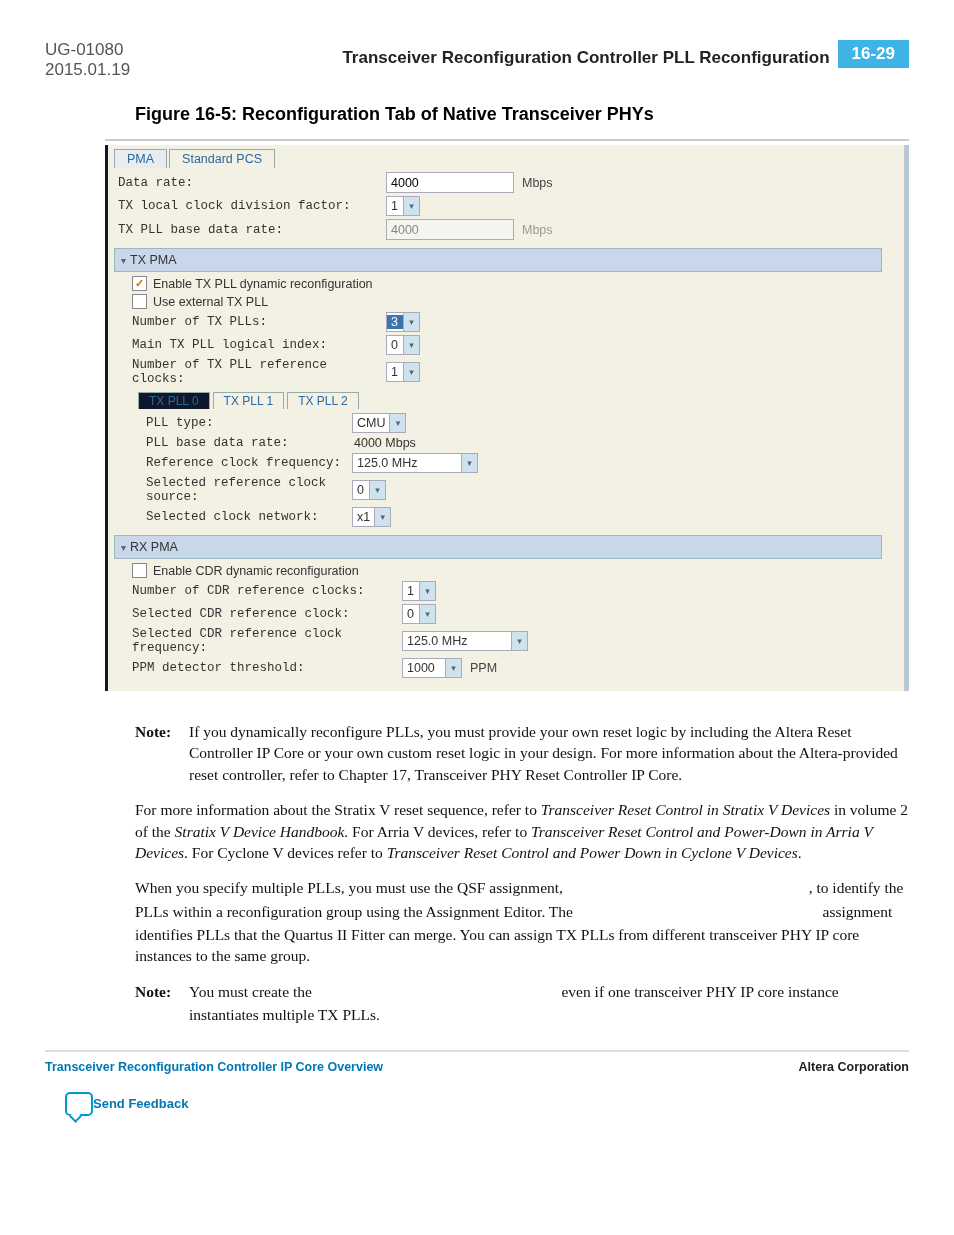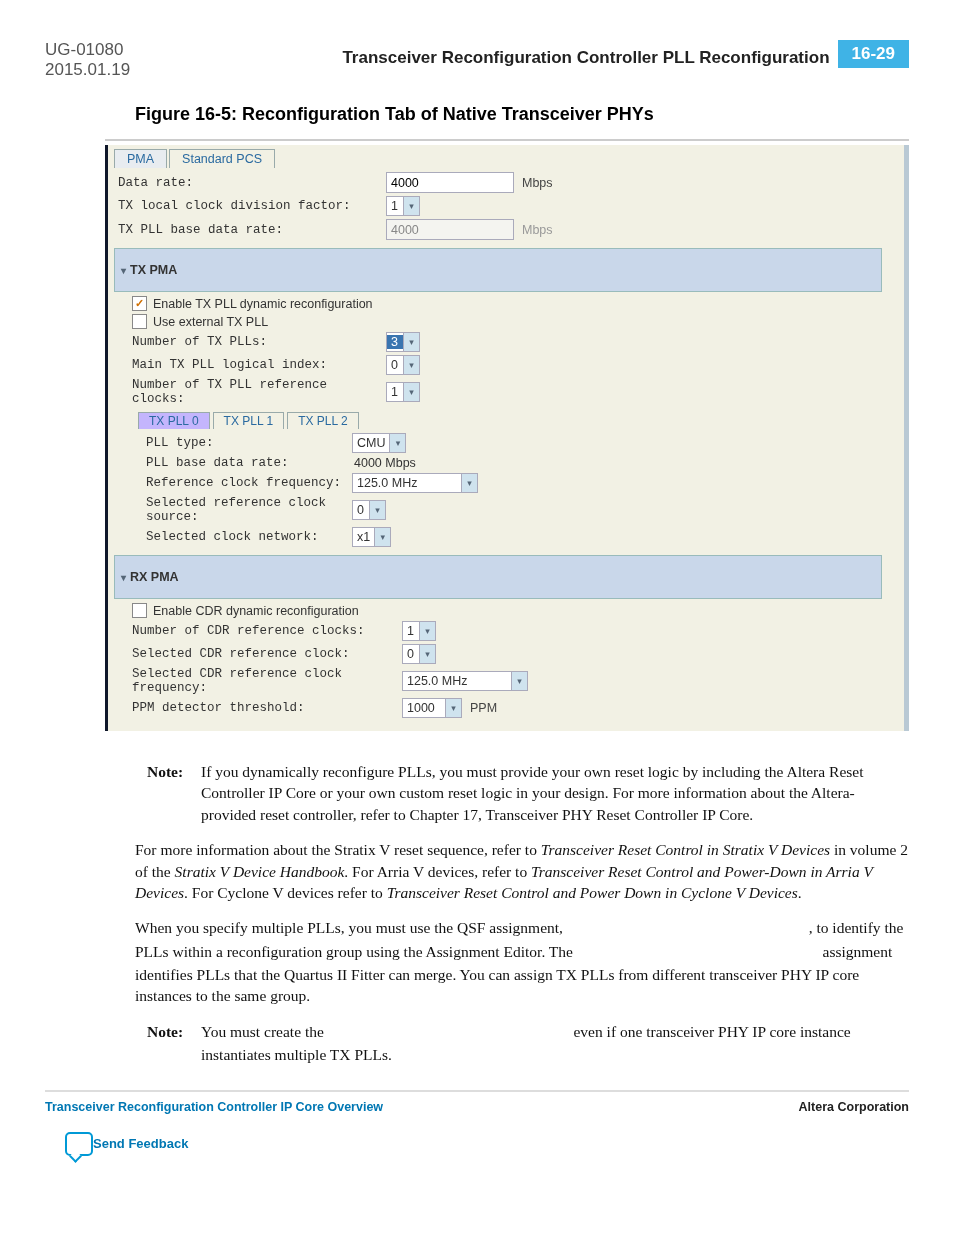--- a/index.html
+++ b/index.html
@@ -120,23 +120,23 @@
     display:flex;
     align-items:center;
     justify-content:center;
     color:#567;
     font-size:9px;
   }
   .dropdown.sel .val { background:#3a75b0;color:#fff; }
   .section-bar {
     background: #c9d7ea;
     border:1px solid #9bb;
-    padding: 14px 6px;
+    padding: 4px 6px;
     margin: 8px 16px 4px 0;
-    font-weight:bold;
+    font-weight:normal;
     color:#333;
   }
   .section-bar .tri {
     color:#567;
     margin-right:4px;
     font-size:10px;
   }
   .cb-row {
     display:flex;
     align-items:center;
@@ -154,35 +154,35 @@
     margin: 6px 0 4px 24px;
   }
   .inner-tabs .itab{
     border:1px solid #9aa;
     padding: 1px 10px;
     background:#f2f1e4;
     color:#2a6aa0;
     border-bottom:none;
     font-size:12px;
   }
-  .inner-tabs .itab.active { background:#c4b5fd; }
+  .inner-tabs .itab.active { background:#0f172a; }
   .inner { margin-left: 30px; }
   .widecombo .val { min-width: 100px; }
   .plain { padding-left:2px; color:#333; }
 
   .body-text {
     margin: 30px 0 0 90px;
     margin-right: 0;
     line-height: 1.38;
     font-size: 15.5px;
     color:#111;
   }
   .body-text p { margin: 0 0 14px 0; }
   .note-row { display:flex; gap:8px; margin-bottom:14px;}
-  .note-label { font-weight:bold; min-width:46px;margin-left:12px; }
+  .note-label { font-weight:bold; min-width:46px; }
   em, .ital { font-style: italic; }
   .code { font-family: 'Courier New', monospace; color:#fff; }
   .footer-row {
     display:flex;
     justify-content:space-between;
     align-items:center;
     border-top: 2px solid #ddd;
     margin-top: 24px;
     padding-top: 8px;
     font-family: Arial, Helvetica, sans-serif;

